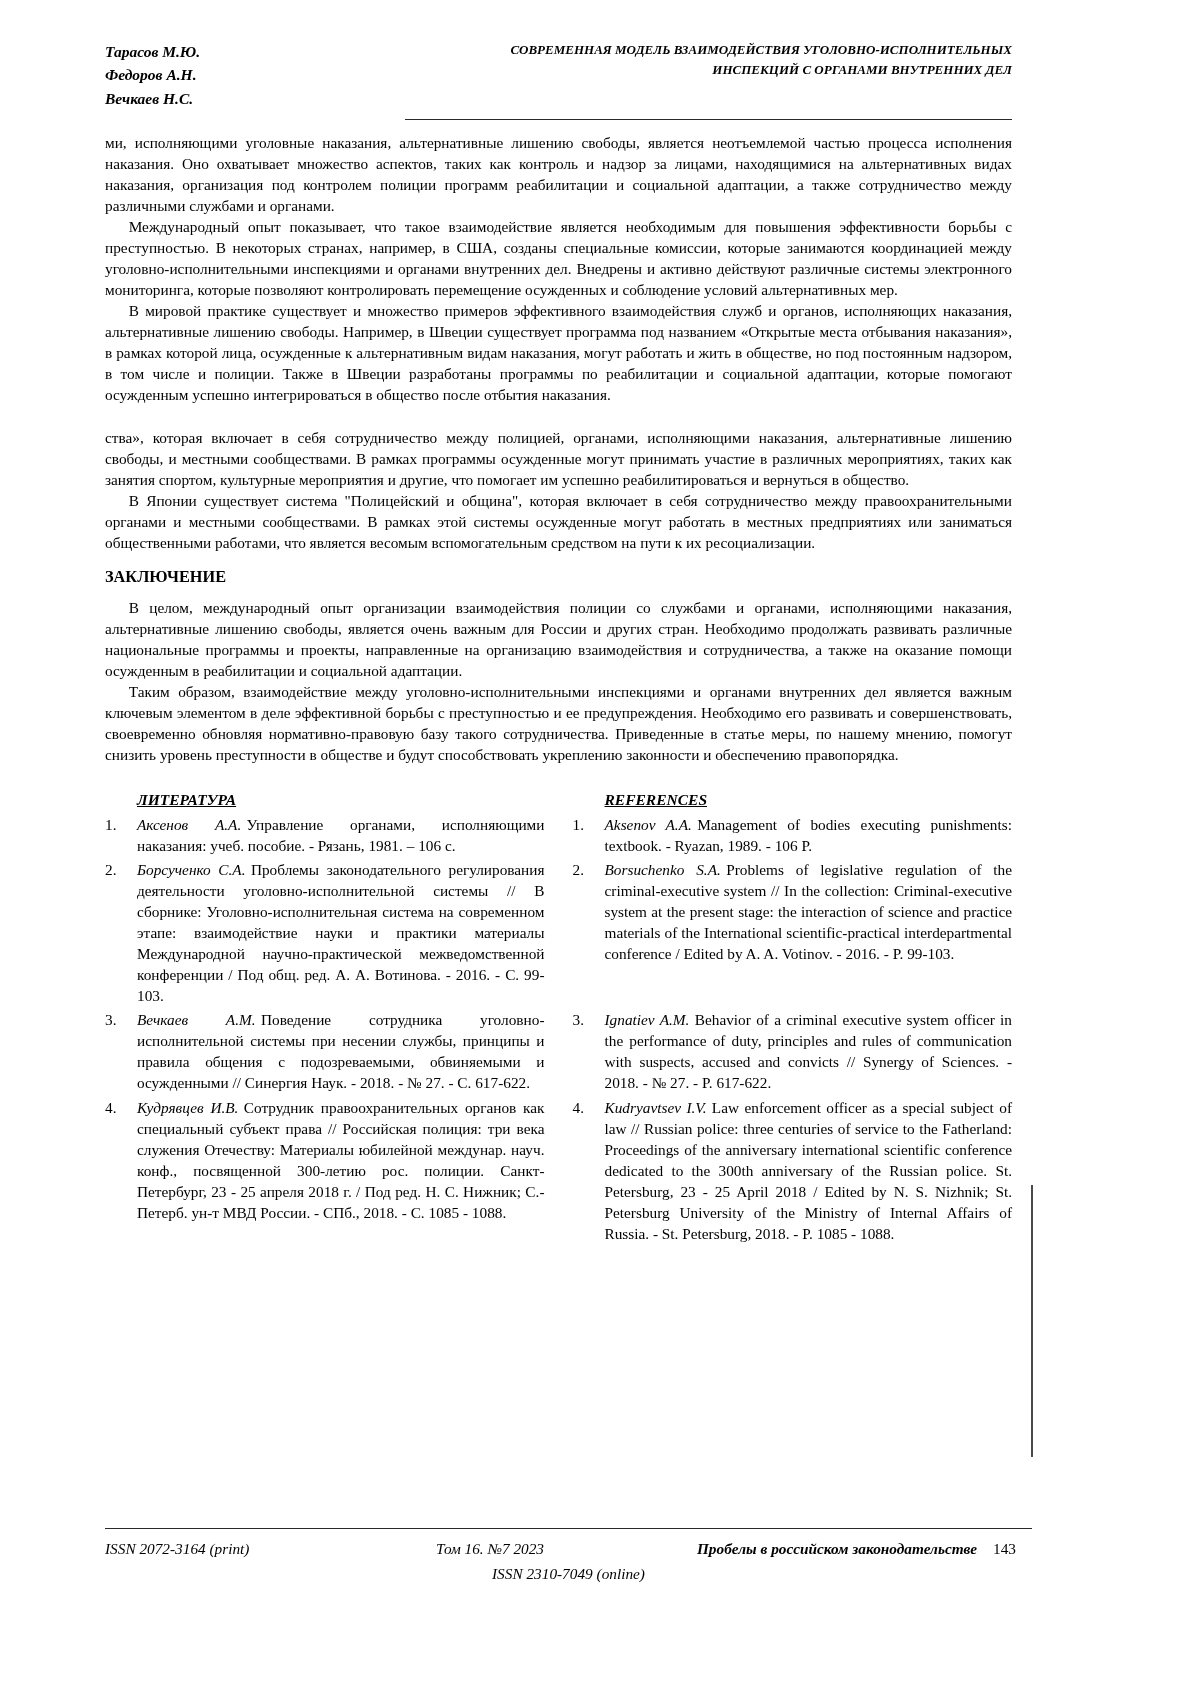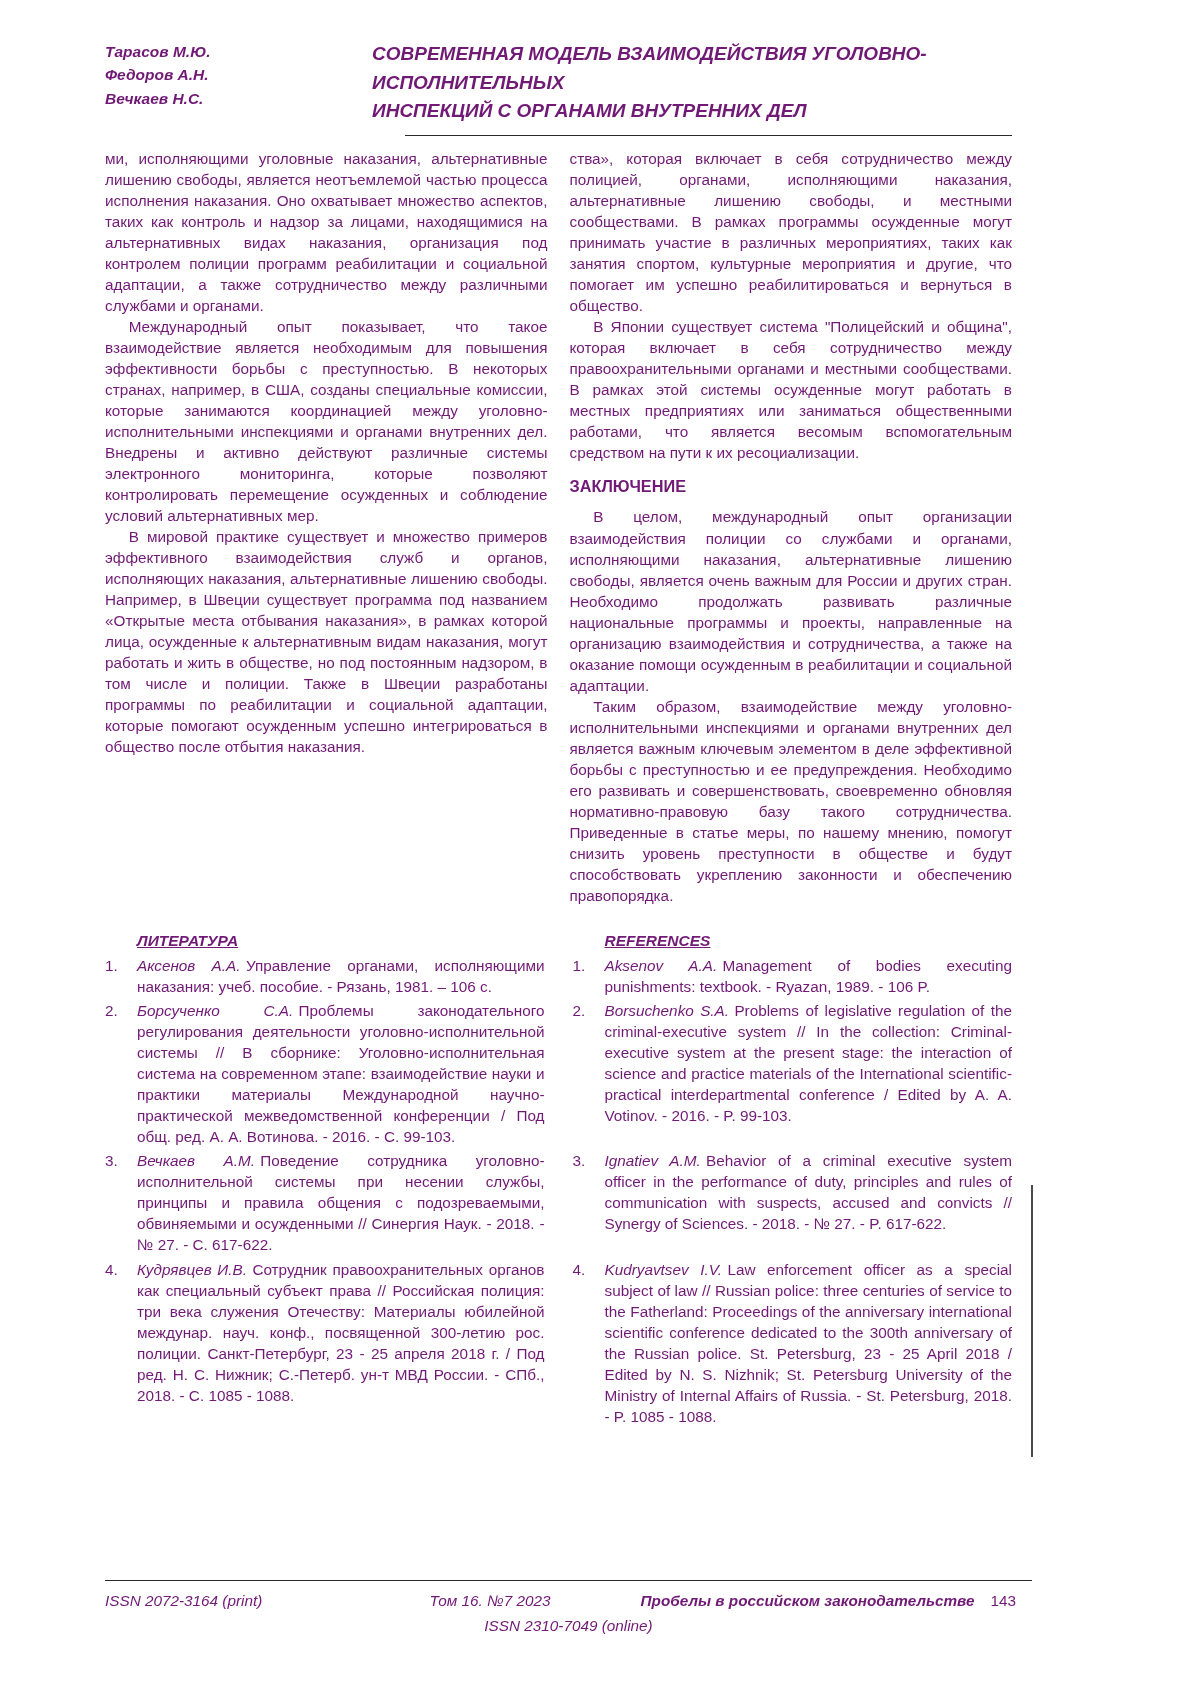--- a/index.html
+++ b/index.html
@@ -2,33 +2,33 @@
 <html lang="ru"><head>
 <meta charset="utf-8">
 <style>
   * { box-sizing: border-box; }
   html, body { margin: 0; padding: 0; background: #ffffff; }
   .page {
     position: relative;
     width: 1200px;
     height: 1697px;
     background: #ffffff;
-    color: #701a75;
-    font-family: Liberation Sans, sans-serif;
+    color: #000000;
+    font-family: Liberation Serif, serif;
     padding: 40px 188px 0 105px;
     overflow: hidden;
   }
   
   .header { display: flex; justify-content: space-between; align-items: flex-start; }
   .authors { font-weight: bold; font-style: italic; font-size: 15.5px; line-height: 1.5; white-space: nowrap; }
-  .title { font-weight: bold; font-style: italic; font-size: 19px; line-height: 1.5; text-align: left; max-width: 640px; }
+  .title { font-weight: bold; font-style: italic; font-size: 13px; line-height: 1.5; text-align: right; max-width: 640px; }
   .header-rule { border: 0; border-top: 1.6px solid #2a2a2a; margin: 9px 0 12px 300px; }
 
   
-  .columns { display: flex; gap: 22px; }
+  .columns { display: flex; gap: 22px; flex-direction: column; }
   .col { flex: 1 1 0; font-size: 15.3px; line-height: 1.375; text-align: justify; }
   .col p { margin: 0; text-indent: 1.55em; }
   .col p.noindent { text-indent: 0; }
   .section-heading {
     font-size: 16.3px; font-weight: bold; font-style: normal;
     text-align: left; line-height: 1.32;
     margin: 13px 0 9px 0;
   }
 
   
@@ -47,21 +47,21 @@
   .bib-num { position: absolute; left: 0; top: 0; }
   .bib-author { font-style: italic; margin-right: 0.35em; }
 
   
   .change-bar {
     position: absolute; left: 1031px; top: 1185px;
     width: 1.5px; height: 272px; background: #4a4a4a;
   }
 
   
-  .footer { position: absolute; left: 105px; right: 168px; top: 1580px; }
+  .footer { position: absolute; left: 105px; right: 168px; top: 1528px; }
   .footer-rule { border: 0; border-top: 1.6px solid #2a2a2a; margin: 0 0 11px 0; }
   .footer-line1 {
     display: grid; grid-template-columns: 270px 230px 1fr;
     font-size: 15.3px; font-style: italic; align-items: baseline;
     padding-right: 16px;
   }
   .f-volume { text-align: center; }
   .f-right { text-align: right; font-weight: bold; white-space: nowrap; }
   .f-page { font-weight: normal; font-style: normal; margin-left: 16px; }
   .footer-line2 { font-size: 15.3px; font-style: italic; margin-top: 7px; text-align: center; }

